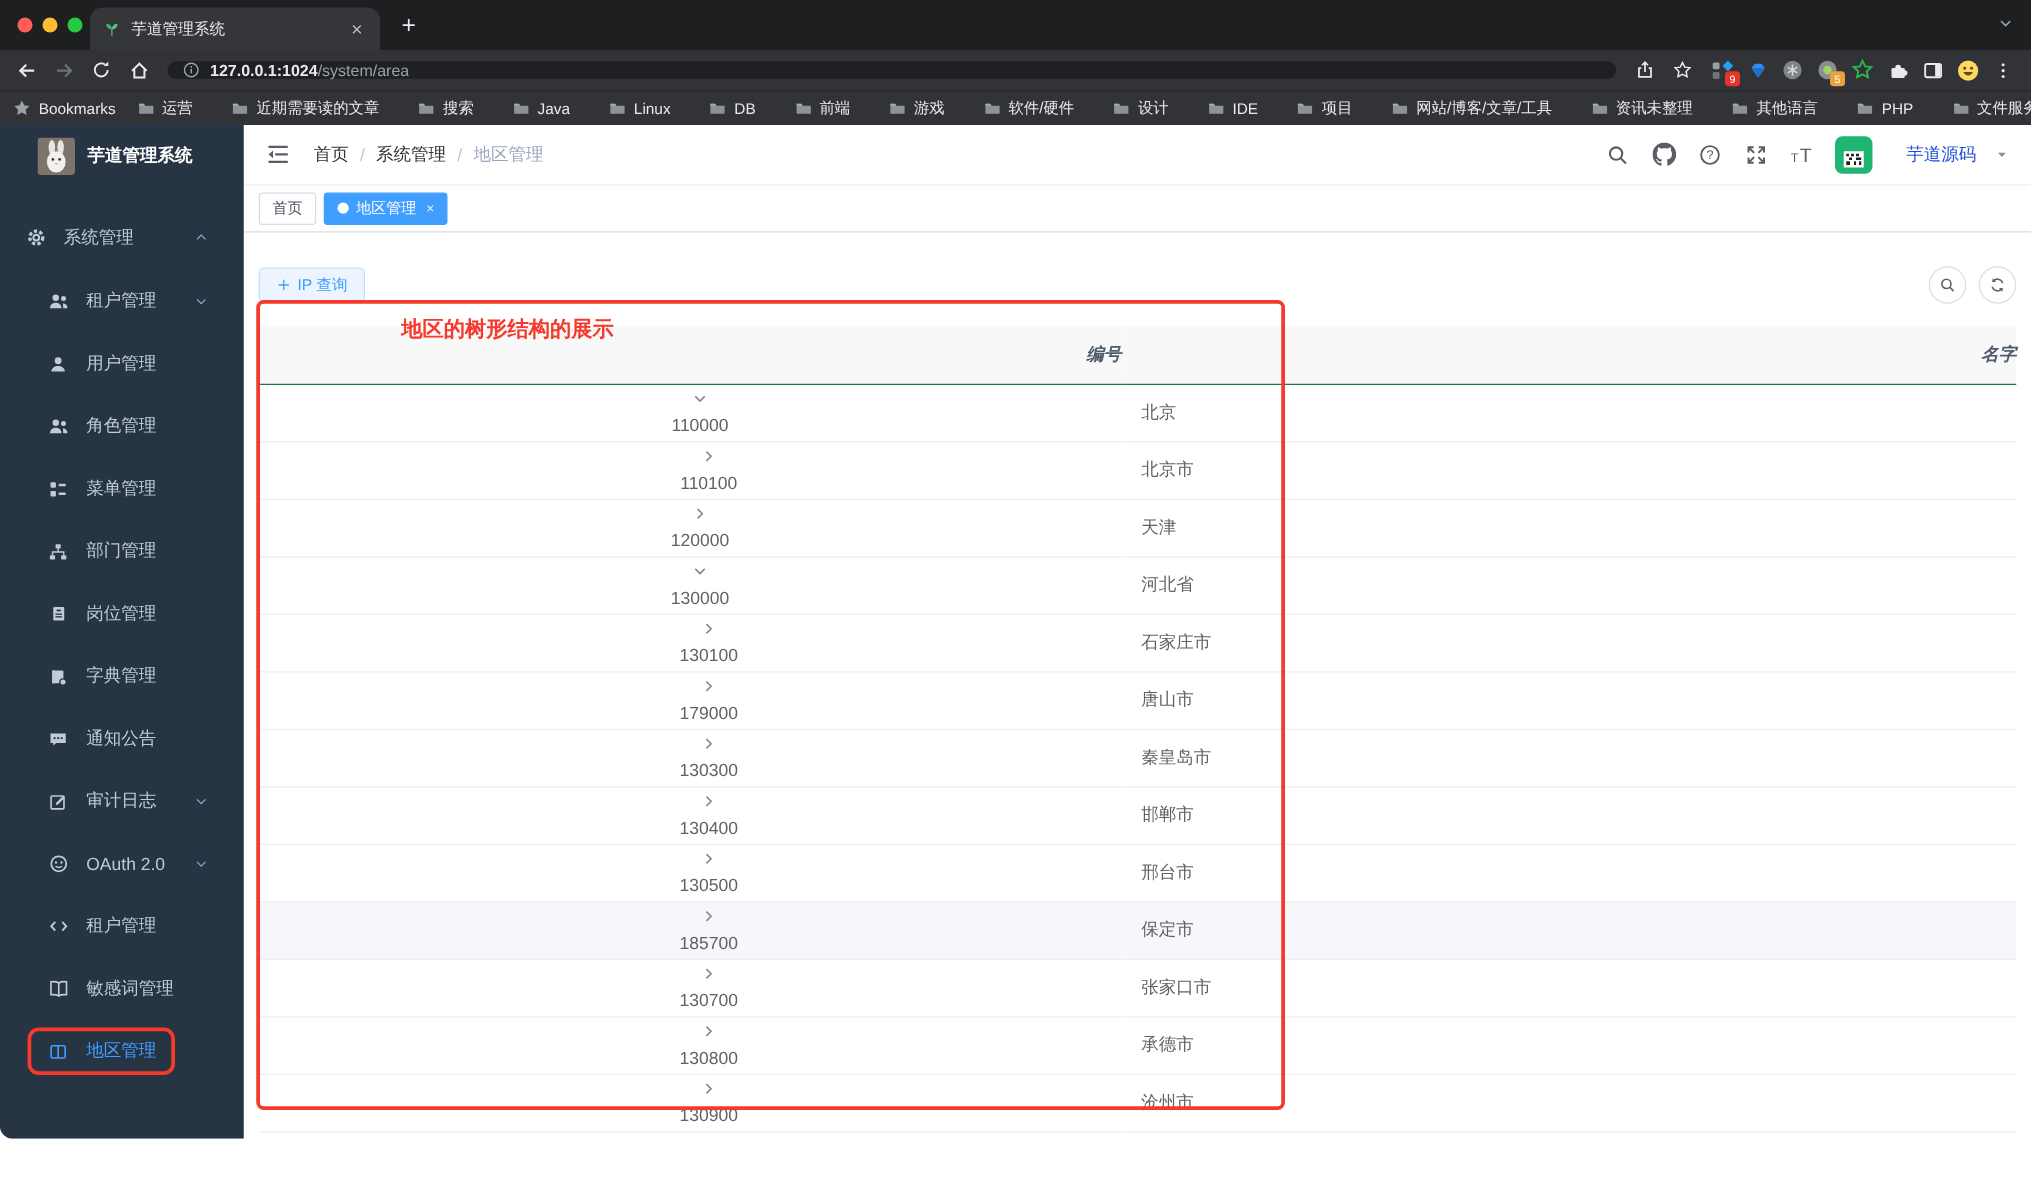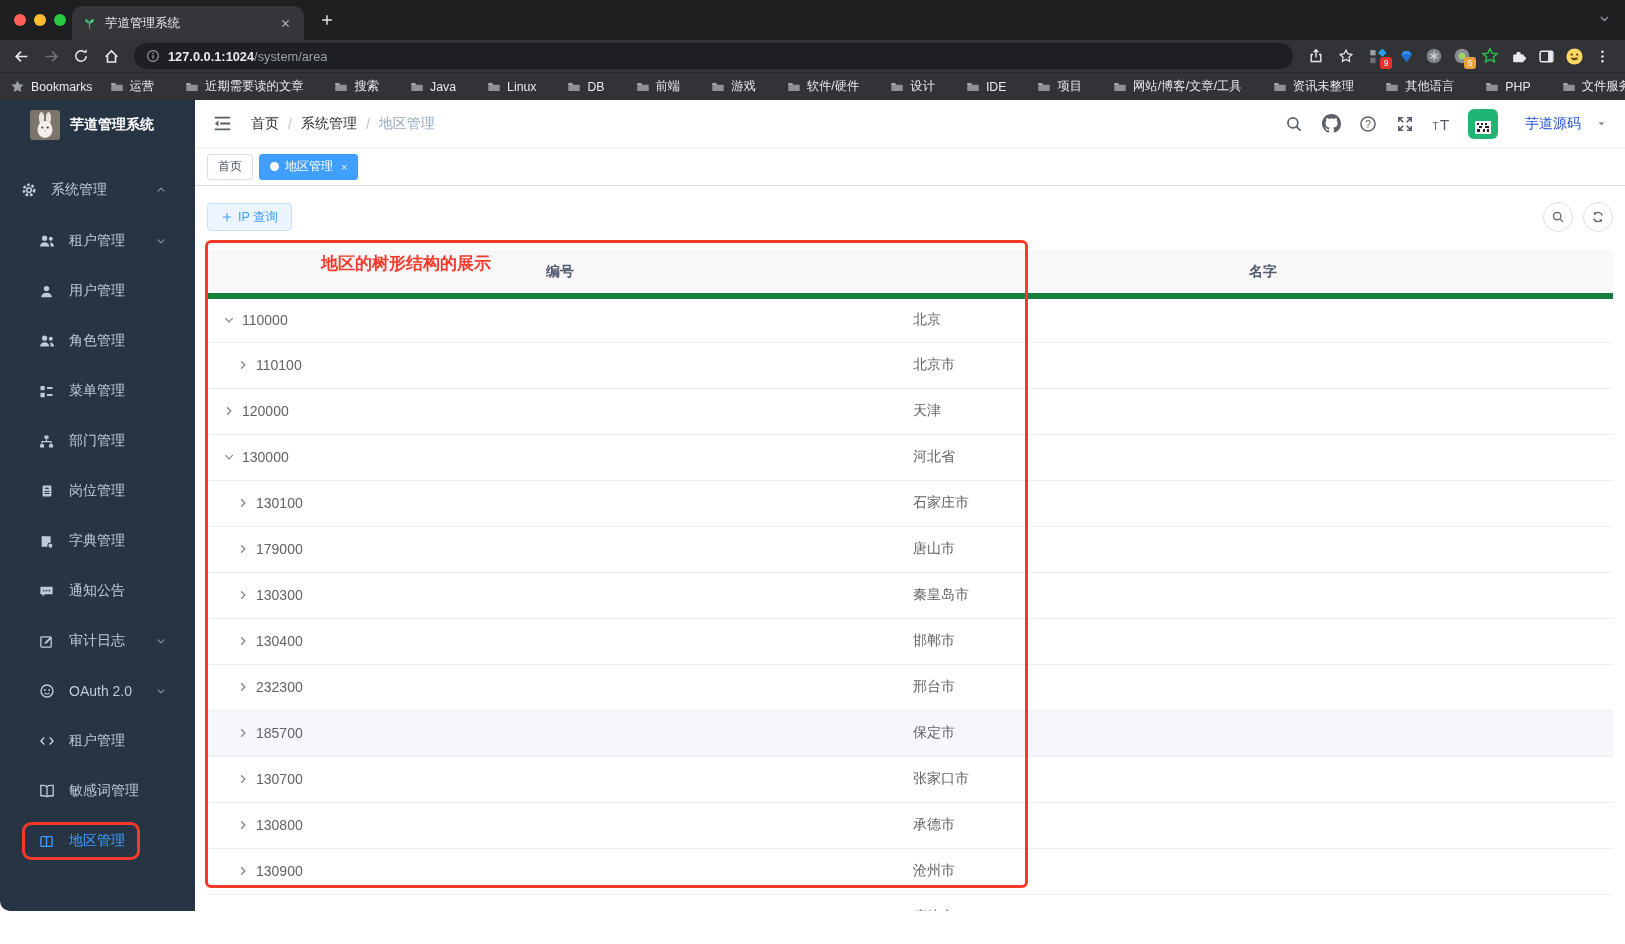--- a/index.html
+++ b/index.html
@@ -13,21 +13,21 @@
   .t-red{background:#ff5f57}.t-yellow{background:#febc2e}.t-green{background:#28c840}
   .tab { margin-left:72px; width:232px; height:34px; background:#35363a; border-radius:10px 10px 0 0; display:flex; align-items:center; padding:0 10px; gap:8px; }
   .tab-title { color:#e8eaed; font-size:12.5px; flex:1; white-space:nowrap; overflow:hidden; }
   .tab-close, .newtab-btn { color:#bdc1c6; display:flex; align-items:center; justify-content:center; width:18px; height:18px; border-radius:50%; }
   .newtab-btn { margin-left:10px; margin-bottom:7px; width:26px; height:26px; }
   .win-chev { position:absolute; right:14px; top:12px; color:#9aa0a6; }
 
   
   .toolbar { height:32px; background:#323337; display:flex; align-items:center; padding:0 8px; gap:4px; }
   .nav-ic { width:26px; height:26px; display:flex; align-items:center; justify-content:center; border-radius:50%; }
-  .urlbar { flex:1; height:26px; background:#1f2023; border-radius:14px; margin:0 6px; display:flex; align-items:center; padding:0 12px; gap:8px; min-width:0; }
+  .urlbar { flex:1; height:14px; background:#1f2023; border-radius:14px; margin:0 6px; display:flex; align-items:center; padding:0 12px; gap:8px; min-width:0; }
   .url-text { font-size:12.8px; white-space:nowrap; overflow:hidden; }
   .url-host { color:#e8eaed; }
   .url-path { color:#9aa0a6; }
   .ext-cluster { display:flex; align-items:center; gap:6px; padding:0 4px; }
   .ext-ic { position:relative; width:22px; height:22px; display:flex; align-items:center; justify-content:center; }
   .ext-badge { position:absolute; right:-3px; bottom:-2px; min-width:12px; height:12px; border-radius:3px; color:#fff; font-size:8.5px; line-height:12px; text-align:center; padding:0 2px; }
 
   
   .bookmarks { height:28px; background:#323337; border-top:1px solid #27282b; display:flex; align-items:center; padding:0 10px; gap:17px; overflow:hidden; }
   .bm-item { display:flex; align-items:center; gap:6px; color:#e8eaed; font-size:12.3px; white-space:nowrap;text-align:right; }
@@ -72,31 +72,31 @@
   .user-name { font-size:14px; color:#1d4ed8; margin-left:12px; }
   .user-caret { color:#8a8f97; }
 
   .tags-bar { height:38px; border-bottom:1px solid #d8dce5; display:flex; align-items:center; padding:0 12px; gap:6px; }
   .tag { height:26px; display:inline-flex; align-items:center; gap:6px; padding:0 10px; border:1px solid #d8dce5; background:#fff; color:#495060; font-size:12px; border-radius:3px; cursor:pointer; }
   .tag.active { background:#409eff; border-color:#409eff; color:#fff; }
   .tag .dot { width:9px; height:9px; border-radius:50%; background:#fff; }
   .tag .tclose { font-size:11px; margin-left:2px; opacity:.9; }
 
   .content { flex:1; position:relative; padding:12px; overflow:hidden; }
-  .content-toolbar { display:flex; align-items:center; margin-top:5px; height:28px;gap:44px; }
+  .content-toolbar { display:flex; align-items:center; margin-top:16px; height:28px;gap:44px; }
   .btn-ip { height:28px; padding:0 13px; background:#ecf5ff; border:1px solid #c5e0fb; color:#409eff; font-size:12.5px; border-radius:4px; display:inline-flex; align-items:center; gap:5px; cursor:pointer; }
   .toolbar-right { margin-left:auto; display:flex; gap:10px; }
   .circ-btn { width:30px; height:30px; border-radius:50%; border:1px solid #dcdfe6; background:#fff; color:#606266; display:flex; align-items:center; justify-content:center; cursor:pointer; }
 
   table.area { width:100%; border-collapse:collapse; margin-top:19px; table-layout:fixed; }
   table.area col.c1 { width:690px; }
-  table.area th { height:46px; background:#f8f8f9; color:#515a6e; font-size:14px; font-weight:700; text-align:center; padding:0 0 0 16px; border-bottom:6px solid #15803d; }
+  table.area th { height:46px; background:#f8f8f9; color:#515a6e; font-size:14px; font-weight:700; text-align:right; padding:0 0 0 16px; border-bottom:1px solid #15803d;font-style:italic; }
   table.area td { height:46px; border-bottom:1px solid #ebeef5; color:#606266; font-size:14px; padding:0 0 0 16px; }
   tr.hovered td { background:#f5f7fa; }
-  .cell-id { display:flex; align-items:center; gap:7px; }
+  .cell-id { display:flex; align-items:center; gap:7px;flex-direction:column; }
   .cell-id.lv1 { padding-left:14px; }
   .tree-arrow { width:12px; height:12px; color:#83878d; display:inline-flex; align-items:center; justify-content:center; flex:0 0 12px; }
   .tree-arrow.expanded svg { transform:rotate(90deg); }
 
   .red-box { position:absolute; left:10px; top:54px; width:823px; height:648px; border:3px solid #f5392b; border-radius:6px; pointer-events:none; z-index:5; }
   .red-note { position:absolute; left:126px; top:66px; color:#f5392b; font-size:17px; font-weight:700; z-index:6; pointer-events:none; }
 
   .below-window { height:33px; background:#fff; }
   svg { display:block; }
 </style>
@@ -831,21 +831,21 @@
                 <td>邯郸市</td>
               </tr>
               <tr>
                 <td>
                   <div class="cell-id lv1">
                     <span class="tree-arrow">
                       <svg viewBox="0 0 16 16" width="12" height="12">
                         <path d="M5.5 3l5 5-5 5" fill="none" stroke="currentColor" stroke-width="1.7"></path>
                       </svg>
                     </span>
-                    <span>232300</span>
+                    <span>130500</span>
                   </div>
                 </td>
                 <td>邢台市</td>
               </tr>
               <tr class="hovered">
                 <td>
                   <div class="cell-id lv1">
                     <span class="tree-arrow">
                       <svg viewBox="0 0 16 16" width="12" height="12">
                         <path d="M5.5 3l5 5-5 5" fill="none" stroke="currentColor" stroke-width="1.7"></path>

